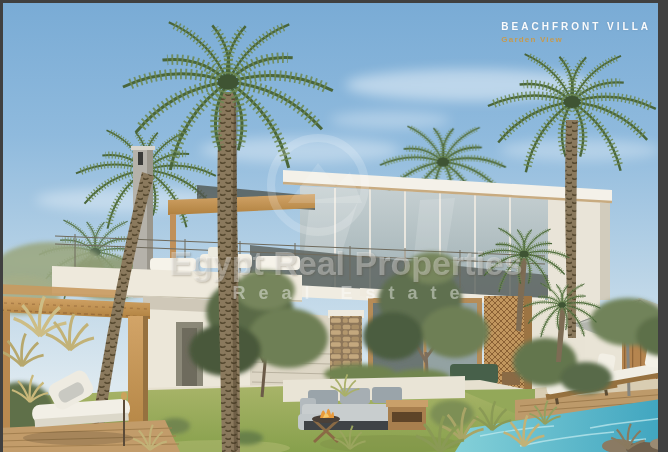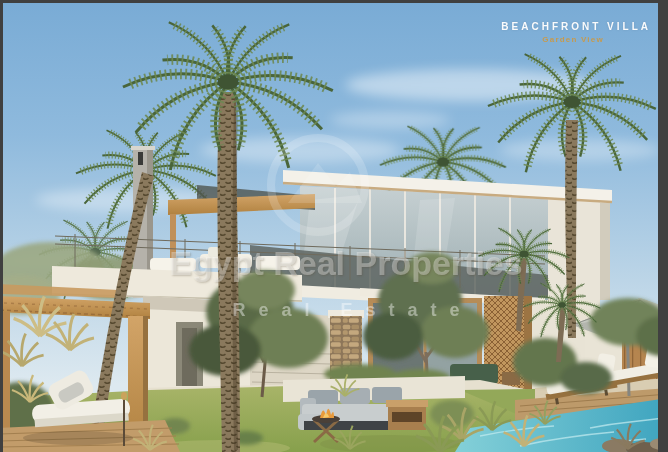--- a/index.html
+++ b/index.html
@@ -4,26 +4,26 @@
 <style>
   html,body{margin:0;padding:0;background:#ffffff;}
   .frame{position:relative;width:668px;height:452px;background:#404040;overflow:hidden;
          font-family:"Liberation Sans", sans-serif;}
   .photo{position:absolute;left:3px;top:3px;width:655px;height:449px;overflow:hidden;}
   .photo svg{position:absolute;left:-3px;top:-3px;width:668px;height:452px;display:block;}
   .photo-label{position:absolute;right:7px;top:18px;text-align:left;white-space:nowrap;z-index:6;}
   .photo-label .title{font-size:10px;font-weight:700;letter-spacing:3px;color:#fafbfc;
         text-shadow:0 0 2px rgba(90,120,150,.4);}
   .photo-label .subtitle{margin-top:3px;font-size:8px;font-weight:700;letter-spacing:1.2px;
-        color:var(--gold-accent,#c59a4f);margin-left:41px;}
+        color:var(--gold-accent,#c59a4f);}
   .watermark{position:absolute;left:118px;top:243px;width:450px;text-align:center;z-index:5;
         pointer-events:none;}
   .watermark .brand{font-size:34px;font-weight:700;color:rgba(255,255,255,.33);
         text-shadow:1px 1px 2px rgba(85,75,55,.28);line-height:1.05;}
-  .watermark .tagline{margin-top:18px;padding-left:13px;font-size:18px;font-weight:600;
+  .watermark .tagline{margin-top:1px;padding-left:13px;font-size:18px;font-weight:600;
         letter-spacing:13px;color:rgba(255,255,255,.42);}
   .spine{fill:none;stroke:#49653a;stroke-width:2;}
   .fuzz{fill:none;stroke:#6d8852;stroke-width:7;stroke-dasharray:1.2 2.2;opacity:.9;}
 </style>
 </head>
 <body>
 
 <div class="frame">
   <div class="photo">
 

